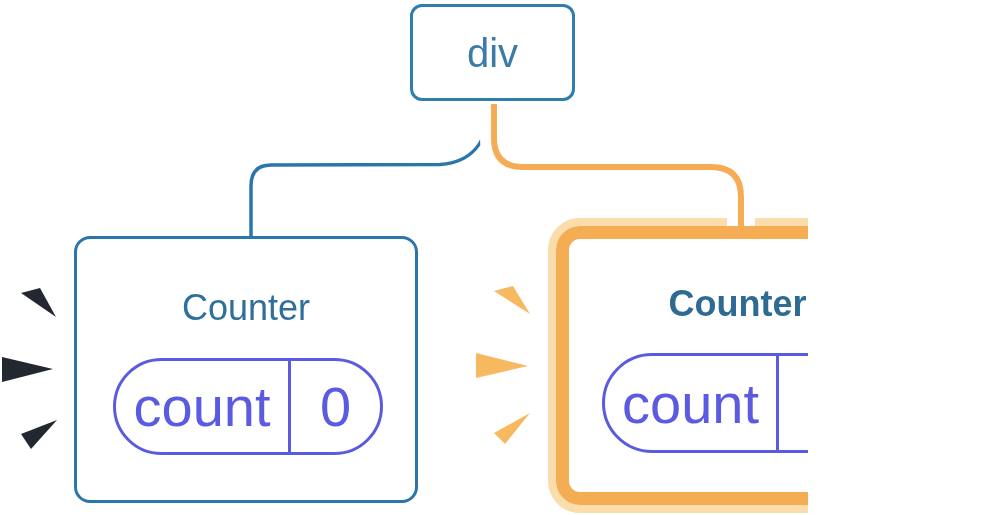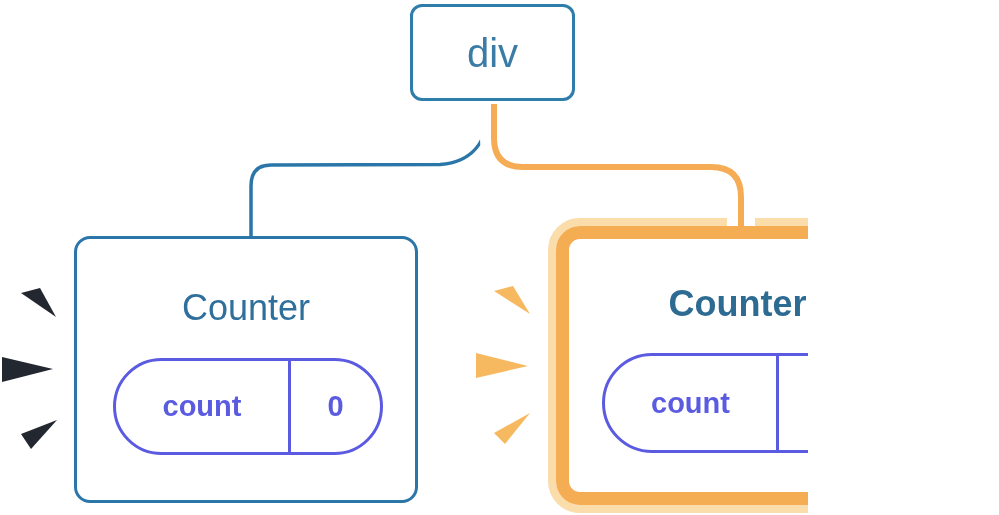--- a/index.html
+++ b/index.html
@@ -44,21 +44,21 @@
     border-radius:24px; background:#fff;
   }
   .card-right-wrap .title{
     position:absolute; left:0; top:68px; width:100%; text-align:center;
     font-size:36px; font-weight:700; color:var(--title-right); line-height:1;
   }
   
   .pill{
     position:absolute; display:flex; align-items:stretch;
     border:3px solid var(--indigo); border-radius:60px; background:#fff;
-    color:var(--indigo); font-size:29px;font-weight:bold;
+    color:var(--indigo); font-size:56px;
   }
   .pill .key{
     flex:0 0 auto; display:flex; align-items:center; justify-content:center;
   }
   .pill .sep{ width:3px; background:var(--indigo); }
   .pill .val{
     flex:1 1 auto; display:flex; align-items:center; justify-content:center;
   }
   .pill-left{ left:36px; top:119px; width:270px; height:97px; }
   .pill-left .key{ width:172px; }

